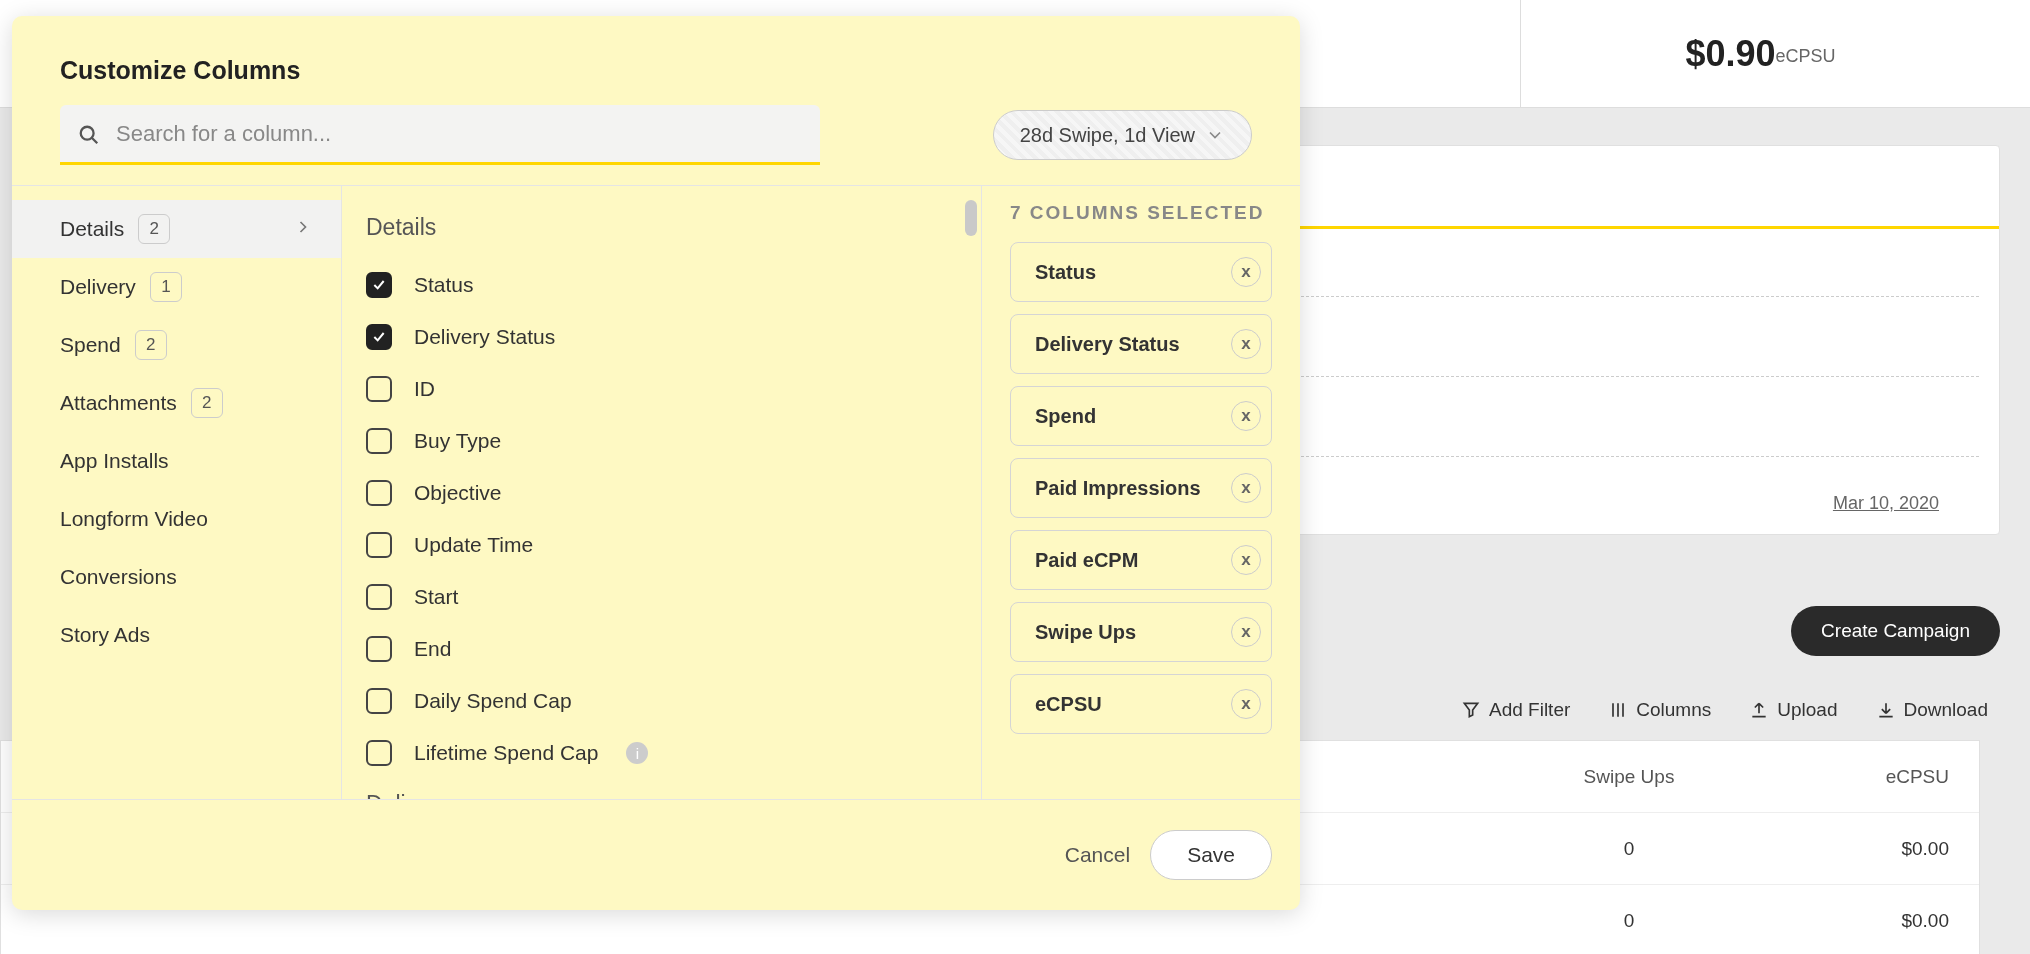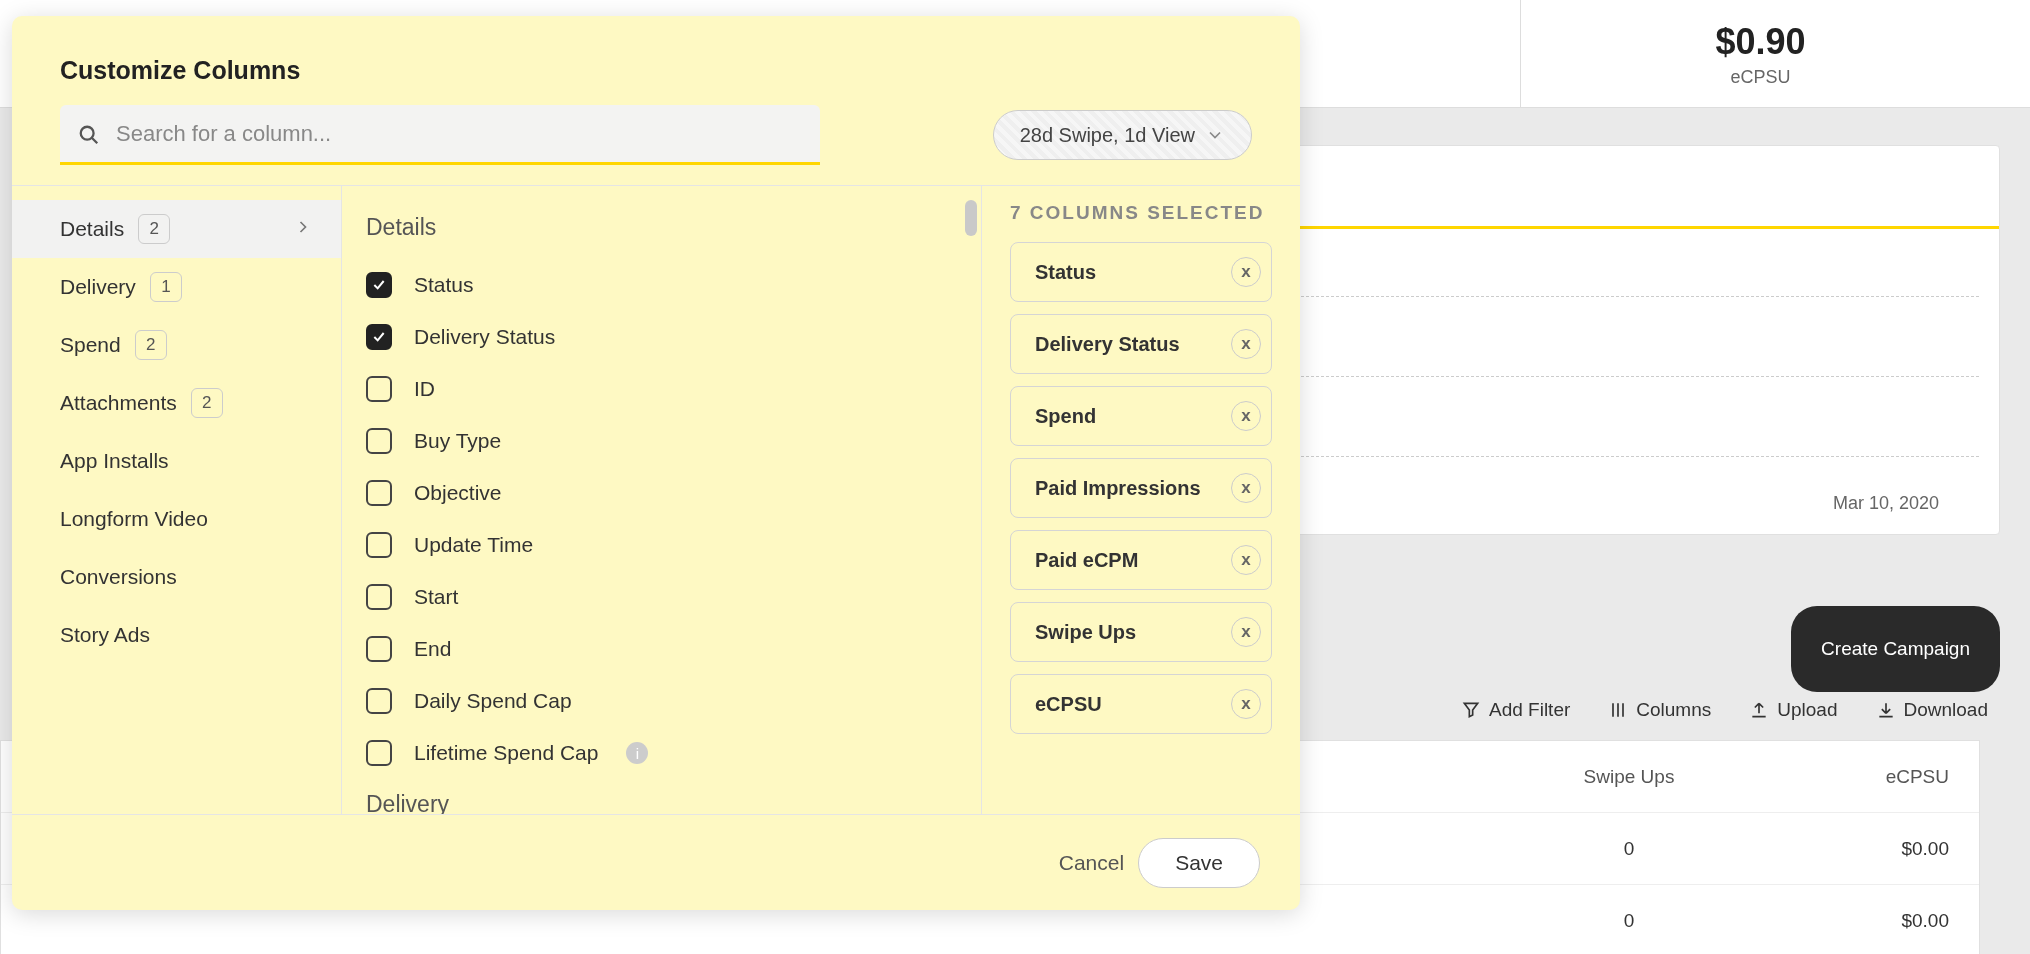--- a/index.html
+++ b/index.html
@@ -1,29 +1,29 @@
 <!DOCTYPE html>
 <html><head>
 <meta charset="utf-8">
 <style>
   * { box-sizing: border-box; margin: 0; padding: 0; }
   html, body { width: 2030px; height: 954px; font-family: -apple-system, BlinkMacSystemFont, "Segoe UI", sans-serif; background: #eaeaea; overflow: hidden; }
   
   
   .bg-page { position: absolute; inset: 0; background: #eaeaea; }
   .bg-topbar { position: absolute; top: 0; left: 0; right: 0; height: 108px; background: #fff; border-bottom: 1px solid #ddd; }
-  .bg-metric-box { position: absolute; top: 0; right: 30px; width: 480px; height: 108px; display: flex; flex-direction: column; align-items: center; justify-content: center; border-left: 1px solid #ddd; }
+  .bg-metric-box { position: absolute; top: 0; right: 30px; width: 480px; height: 108px; display: flex; flex-direction: row; align-items: center; justify-content: center; border-left: 1px solid #ddd; }
   .bg-metric-val { font-size: 36px; font-weight: 700; color: #222; }
   .bg-metric-lbl { font-size: 18px; color: #666; margin-top: 4px; }
   .bg-chart { position: absolute; top: 145px; left: 1000px; right: 30px; height: 390px; background: #fff; border: 1px solid #e0e0e0; border-radius: 4px; }
   .bg-chart-line { position: absolute; top: 80px; left: 0; right: 0; height: 3px; background: #ffd600; }
   .bg-chart-grid { position: absolute; left: 20px; right: 20px; border-top: 1px dashed #ccc; }
-  .bg-chart-xlabel { position: absolute; bottom: 20px; font-size: 18px; color: #666; }
+  .bg-chart-xlabel { position: absolute; bottom: 20px; font-size: 18px; color: #666; text-decoration: underline; }
   .bg-toolbar { position: absolute; top: 610px; left: 1000px; right: 30px; height: 60px; display: flex; align-items: center; justify-content: flex-end; gap: 38px; padding-right: 12px; }
-  .bg-create-btn { position: absolute; top: 606px; right: 30px; background: #2a2a2a; color: #fff; padding: 32px 30px; border-radius: 26px; font-size: 19px; font-weight: 500; }
+  .bg-create-btn { position: absolute; top: 606px; right: 30px; background: #2a2a2a; color: #fff; padding: 14px 30px; border-radius: 26px; font-size: 19px; font-weight: 500; }
   .bg-tool-item { display: flex; align-items: center; gap: 8px; font-size: 19px; color: #333; }
   .bg-table { position: absolute; top: 740px; left: 0; right: 50px; background: #fff; border: 1px solid #e0e0e0; }
   .bg-th-row, .bg-td-row { display: flex; height: 72px; align-items: center; border-bottom: 1px solid #eee; }
   .bg-cell-swipe { width: 300px; text-align: center; font-size: 19px; color: #333; }
   .bg-cell-ecpsu { width: 200px; text-align: right; font-size: 19px; color: #333; padding-right: 30px; }
   .bg-th-row .bg-cell-swipe, .bg-th-row .bg-cell-ecpsu { color: #555; }
   .bg-cell-spacer { flex: 1; }
 
   
   .dialog { position: absolute; top: 16px; left: 12px; width: 1288px; height: 894px; background: #fef9c3; border-radius: 10px; box-shadow: 0 4px 24px rgba(0,0,0,0.15); display: flex; flex-direction: column; overflow: hidden; }
@@ -57,21 +57,21 @@
   .info-icon { display: inline-flex; width: 22px; height: 22px; border-radius: 50%; background: #ccc; color: #fff; align-items: center; justify-content: center; font-size: 15px; margin-left: 6px; }
   .mid-scroll { position: absolute; top: 14px; right: 4px; width: 12px; height: 36px; background: #c9c9c9; border-radius: 6px; }
 
   
   .col-right { flex: 1; padding: 16px 28px 0 28px; overflow-y: auto; }
   .sel-header { font-size: 19px; letter-spacing: 2px; color: #888; font-weight: 600; margin-bottom: 18px; }
   .chip { display: flex; align-items: center; justify-content: space-between; height: 60px; border: 1px solid #d5d5d5; border-radius: 8px; padding: 0 10px 0 24px; margin-bottom: 12px; font-size: 20px; color: #333; font-weight: 600; }
   .chip-x { width: 30px; height: 30px; border-radius: 50%; border: 1px solid #ccc; display: flex; align-items: center; justify-content: center; font-size: 17px; color: #666; cursor: pointer; }
   
   
-  .dlg-footer { height: 96px; border-top: 1px solid #e5e5e5; display: flex; align-items: center; justify-content: flex-end; gap: 14px; padding: 0 40px; }
+  .dlg-footer { height: 111px; border-top: 1px solid #e5e5e5; display: flex; align-items: center; justify-content: flex-end; gap: 20px; padding: 0 28px; }
   .btn-cancel { font-size: 21px; color: #555; background: none; border: none; cursor: pointer; }
   .btn-save { font-size: 21px; color: #333; background: #fff; border: 1px solid #ccc; border-radius: 26px; padding: 12px 36px; cursor: pointer; }
 
   
   .ico { width: 20px; height: 20px; stroke: currentColor; fill: none; stroke-width: 2; }
 </style>
 </head>
 <body>
 
 <div class="bg-page">

